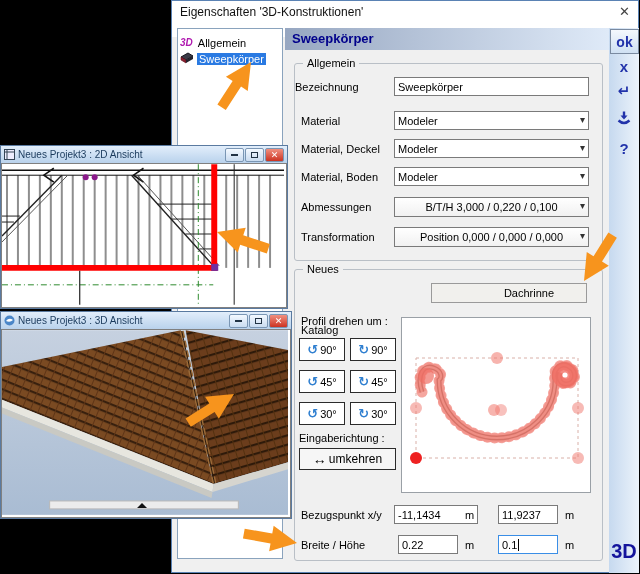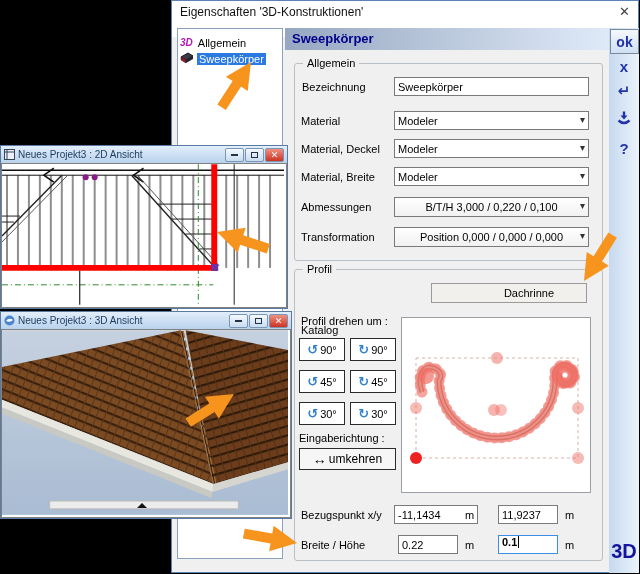--- a/index.html
+++ b/index.html
@@ -25,21 +25,21 @@
   .tlabel{padding:0 2px;}
   .tlabel.sel{background:var(--selblue);color:#fff;}
   .hdr{position:absolute;left:113px;top:27px;width:324px;height:22px;
     background:linear-gradient(to right,#97a7c1,#dfeaf8);
     color:var(--hdrtext);font-weight:bold;font-size:13px;line-height:22px;padding-left:7px;box-sizing:border-box;}
   .grp{position:absolute;border:1px solid #b9bfc6;border-radius:3px;}
   .grp .glabel{position:absolute;left:8px;top:-7px;background:#f0f0f0;padding:0 4px;}
   .lbl{position:absolute;white-space:nowrap;}
   .inp{position:absolute;height:19px;border:1px solid #7a7a7a;background:#fff;box-sizing:border-box;
     font-family:inherit;font-size:11px;padding:0 3px;}
-  .inp.focus{border:1px solid #3a8ee6;display:flex;align-items:flex-start;font-weight:bold;}
+  .inp.focus{border:1px solid #3a8ee6;display:flex;align-items:center;}
   .caret{display:inline-block;width:1px;height:12px;background:#000;margin-left:1px;}
   .dd{position:absolute;height:19px;border:1px solid #7a7a7a;background:#fff;box-sizing:border-box;
     display:flex;align-items:center;padding:0 3px;}
   .dd .dda{position:absolute;right:3px;top:2px;font-size:10px;color:#333;}
   .ddc{justify-content:center;background:linear-gradient(#ffffff,#f1f1f1);}
   .btn{position:absolute;border:1px solid #9a9a9a;background:#f1f0ed;box-sizing:border-box;
     display:flex;align-items:center;justify-content:center;}
   .rotbtn{border:1px solid #2b2b2b;background:#fff;gap:2px;font-size:11px;}
   .roticon{color:#2F7FD0;font-weight:bold;font-size:13px;line-height:1;}
   .umk{border:1px solid #2b2b2b;background:#f6f6f6;font-size:12px;gap:2px;}
@@ -93,50 +93,50 @@
       </span>
       <span class="tlabel sel">Sweepkörper</span>
     </div>
   </div>
 
   <div class="hdr">Sweepkörper</div>
 
   <div class="grp" style="left:122px;top:62px;width:307px;height:196px;">
     <span class="glabel">Allgemein</span>
   </div>
-  <div class="lbl" style="left:130px;top:80px;">Bezeichnung</div>
+  <div class="lbl" style="left:123px;top:80px;">Bezeichnung</div>
   <input class="inp" style="left: 222px; top: 76px; width: 195px;" value="Sweepkörper">
   <div class="lbl" style="left:129px;top:114px;">Material</div>
   <div class="dd" style="left:222px;top:110px;width:195px;">
     <span>Modeler</span>
     <span class="dda">▾</span>
   </div>
   <div class="lbl" style="left:129px;top:142px;">Material, Deckel</div>
   <div class="dd" style="left:222px;top:138px;width:195px;">
     <span>Modeler</span>
     <span class="dda">▾</span>
   </div>
-  <div class="lbl" style="left:129px;top:170px;">Material, Breite</div>
+  <div class="lbl" style="left:129px;top:170px;">Material, Boden</div>
   <div class="dd" style="left:222px;top:166px;width:195px;">
     <span>Modeler</span>
     <span class="dda">▾</span>
   </div>
   <div class="lbl" style="left:129px;top:200px;">Abmessungen</div>
   <div class="dd ddc" style="left:222px;top:196px;width:195px;height:20px;">
     <span>B/T/H 3,000 / 0,220 / 0,100</span>
     <span class="dda">▾</span>
   </div>
   <div class="lbl" style="left:129px;top:230px;">Transformation</div>
   <div class="dd ddc" style="left:222px;top:226px;width:195px;height:20px;">
     <span>Position 0,000 / 0,000 / 0,000</span>
     <span class="dda">▾</span>
   </div>
 
   <div class="grp" style="left:122px;top:268px;width:307px;height:290px;">
-    <span class="glabel">Profil</span>
+    <span class="glabel">Neues</span>
   </div>
   <div class="lbl" style="left:129px;top:299px;margin-top:24px;">Katalog</div>
   <div class="btn" style="left:259px;top:282px;width:156px;height:20px;padding-left:40px;">
     <span>Dachrinne</span>
   </div>
   <div class="lbl" style="left:129px;top:314px;">Profil drehen um :</div>
 
   <div class="btn rotbtn" style="left:127px;top:337px;width:46px;height:23px;">
     <span class="roticon">↺</span>
       <span>90°</span>

